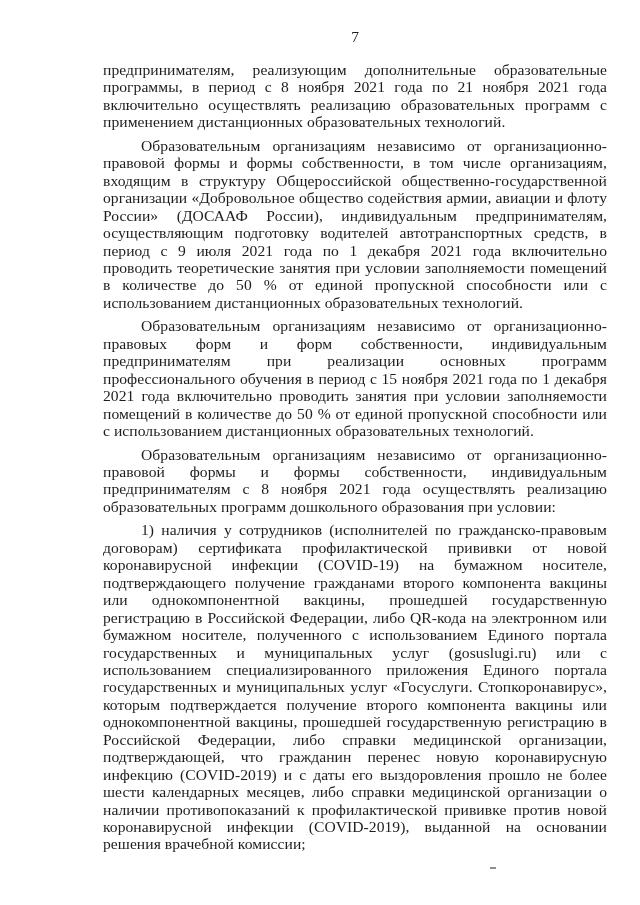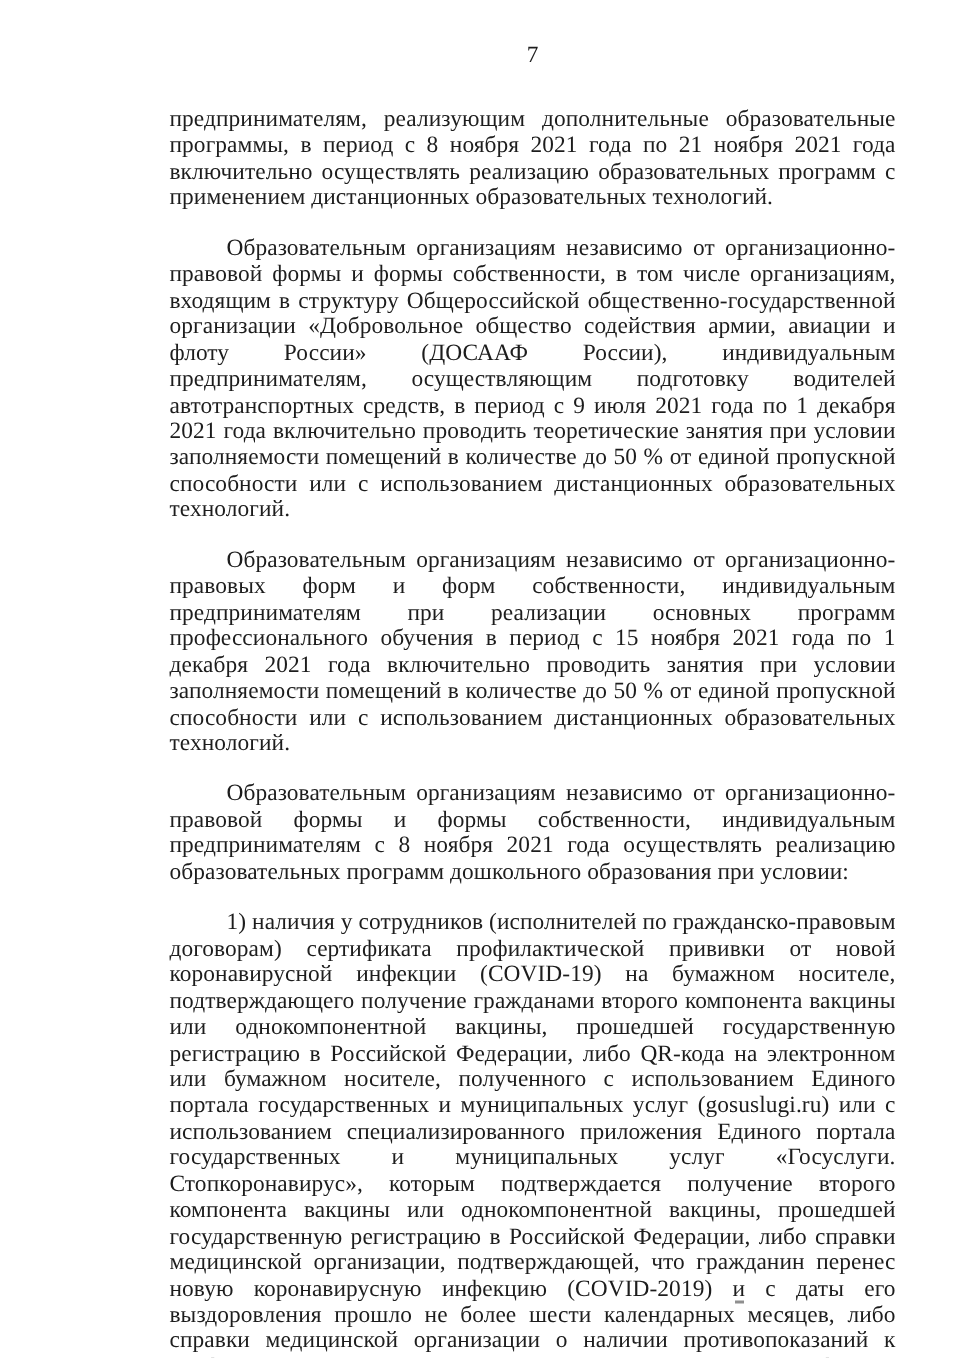--- a/index.html
+++ b/index.html
@@ -28,21 +28,21 @@
   .text-block {
     position: absolute;
     top: 55px;
     left: 97px;
     width: 516px;
     font-size: 15.6px;
     line-height: 17.45px;
     letter-spacing: 0.05px;
   }
   .para {
-    margin: 16px;
+    margin: 6px;
     text-align: justify;
     text-indent: 38px;
   }
   .para.no-indent {
     text-indent: 0;
   }
   .scan-artifact {
     position: absolute;
     left: 490px;
     top: 867px;

